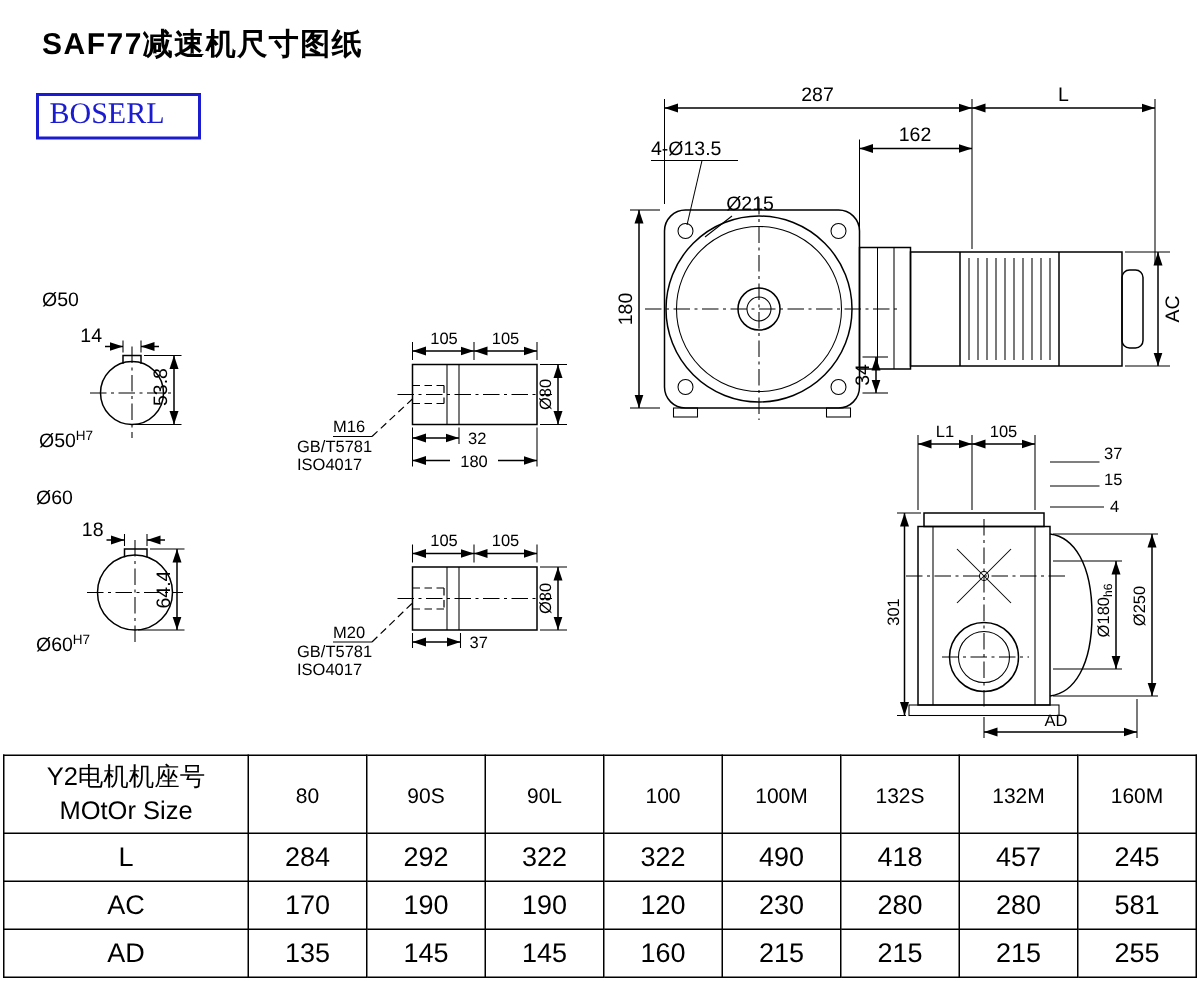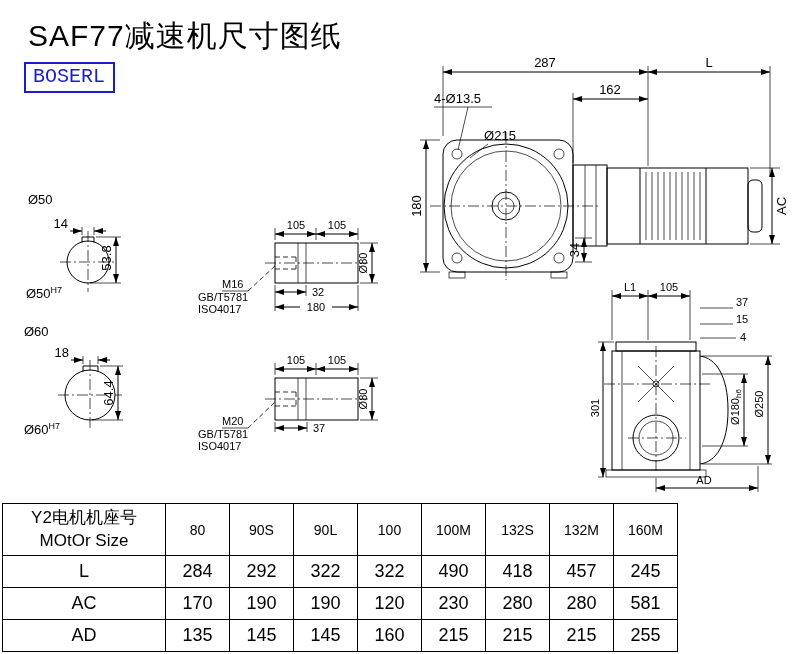--- a/index.html
+++ b/index.html
@@ -1,29 +1,29 @@
 <!DOCTYPE html>
 <html><head>
 <meta charset="utf-8">
 <style>
   * { margin:0; padding:0; box-sizing:border-box; }
   html,body { width:800px; height:654px; }
   body { background:#fff; font-family:"Liberation Sans",sans-serif; color:#000; }
   .page { position:relative; width:800px; height:654px; background:#fff; overflow:hidden; }
-  .title { position:absolute; left:28px; top:16px; font-size:30px; font-weight:normal; letter-spacing:1px; }
+  .title { position:absolute; left:28px; top:16px; font-size:20px; font-weight:bold; letter-spacing:1px; }
   .logo { position:absolute; left:24px; top:62px; color:#1b1bd0; border:2px solid #1b1bd0;
-          font-family:Liberation Mono, monospace; font-size:20px; padding:1px 8px 3px 7px; }
+          font-family:Liberation Serif, serif; font-size:20px; padding:1px 22px 3px 7px; }
   svg.drawing { position:absolute; left:0; top:0; }
   .s  { stroke:#000; stroke-width:1; fill:none; }
   .thin { stroke-width:0.7; }
   .cl { stroke:#000; stroke-width:0.7; fill:none; stroke-dasharray:11 3 2 3; }
   .dash { stroke:#000; stroke-width:0.8; fill:none; stroke-dasharray:5 3; }
   text.t  { font-size:13px; fill:#000; font-family:"Liberation Sans",sans-serif; }
   text.ts { font-size:11px; fill:#000; font-family:"Liberation Sans",sans-serif; }
-  .dim-table { position:absolute; left:2px; top:503px; width:676px;
+  .dim-table { position:absolute; left:2px; top:503px; width:796px;
                border-collapse:collapse; table-layout:fixed; }
   .dim-table th, .dim-table td { border:1px solid #000; text-align:center;
                font-weight:normal; vertical-align:middle; }
   .dim-table tr.hdr-row { height:52px; }
   .dim-table tr.data-row { height:32px; }
   .dim-table th.hdr div { font-size:17px; line-height:1.35; }
   .dim-table th.szh { font-size:14px; }
   .dim-table td { font-size:18px; }
 </style>
 </head>

